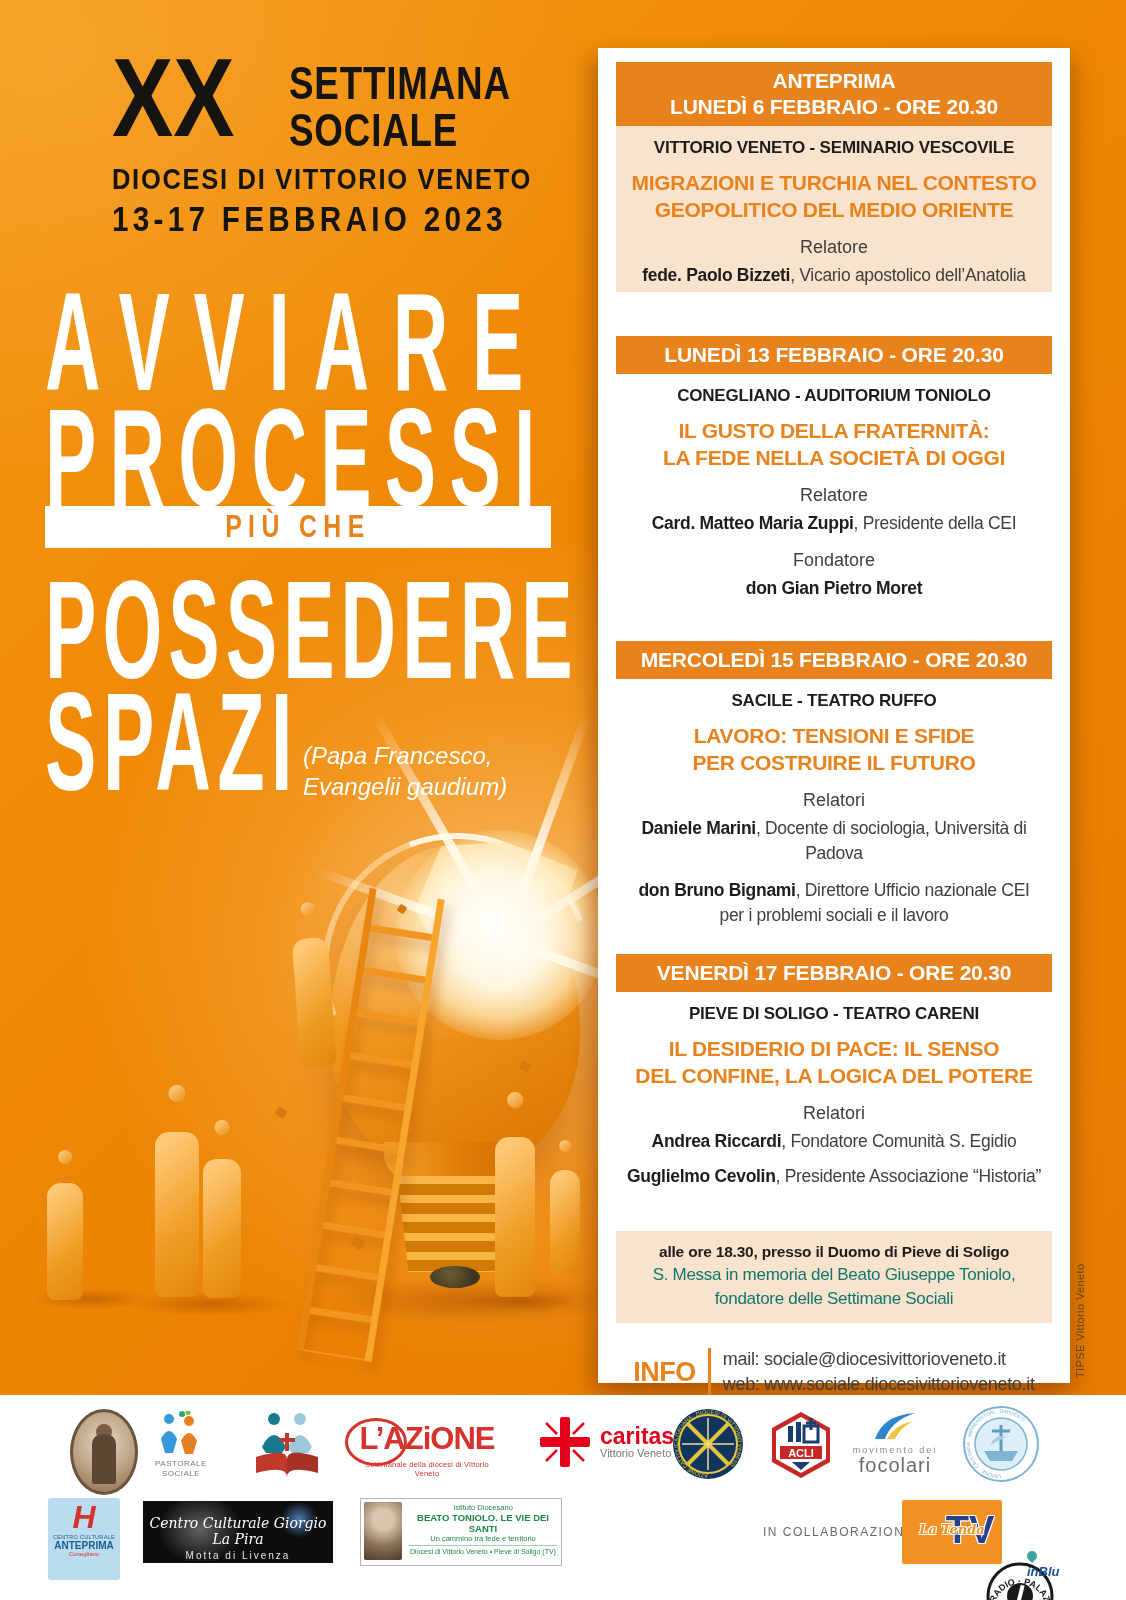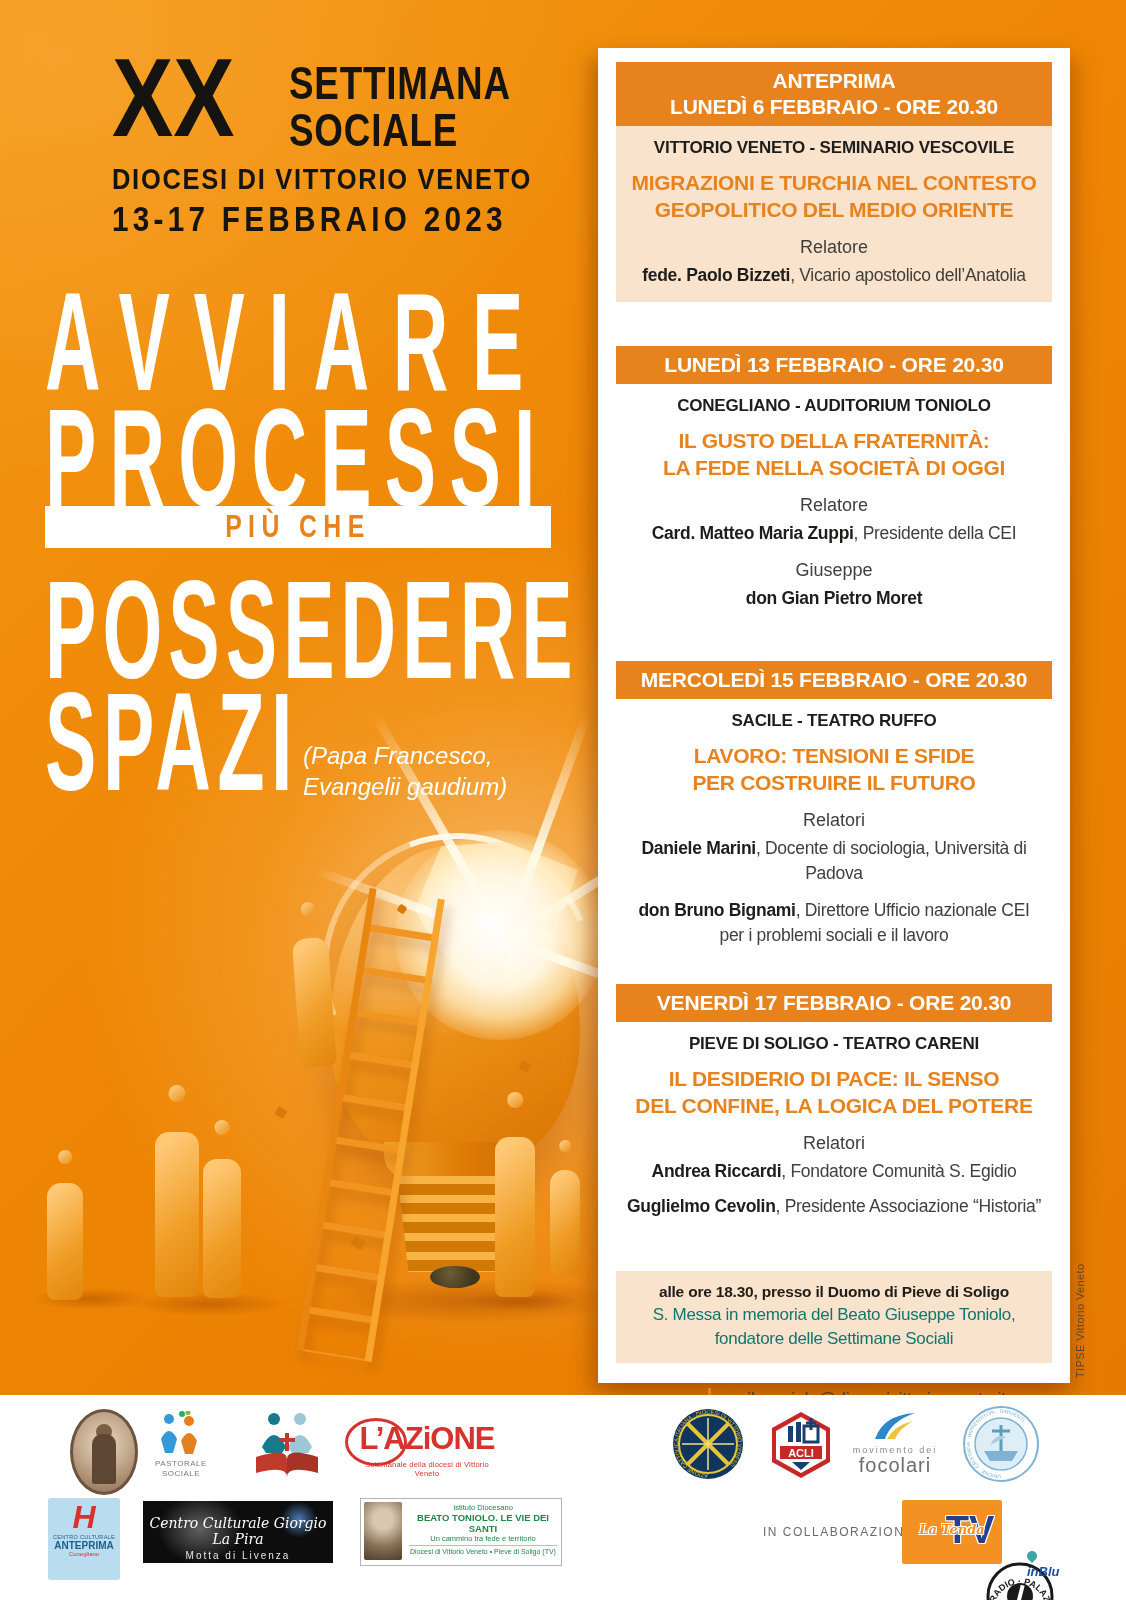--- a/index.html
+++ b/index.html
@@ -60,21 +60,21 @@
   .band{position:absolute;left:45px;width:506px;height:42px;background:#fff;display:flex;
        align-items:center;justify-content:center;}
   .band span{color:#e8821c;font-weight:bold;font-size:31px;letter-spacing:8px;transform:scaleX(.8);}
   .quote{position:absolute;left:303px;color:#fff;font-style:italic;font-size:24px;line-height:31px;}
 
   
   .panel{position:absolute;left:598px;top:48px;width:472px;height:1335px;background:#fff;
        box-shadow:-9px 10px 18px rgba(120,45,0,.35),9px 10px 18px rgba(120,45,0,.25);}
   .evt-head{margin:0 18px;background:#e8821c;color:#fff;font-weight:bold;font-size:21px;
        line-height:26px;text-align:center;padding:6px 4px;letter-spacing:-.2px;}
-  .evt-body{margin:0 18px;text-align:center;padding:12px 10px 14px;}
+  .evt-body{margin:0 18px;text-align:center;padding:12px 10px 4px;}
   .peach{background:#fae3cd;}
   .venue{margin:0;color:#1d1d1b;font-weight:bold;font-size:17px;letter-spacing:-.2px;}
   .etitle{margin:11px 0 0;color:#e8821c;font-weight:bold;font-size:21px;line-height:27px;letter-spacing:-.3px;}
   .role{margin:14px 0 0;color:#3f3f3e;font-size:18px;}
   .speaker{margin:5px 0 0;font-size:17.5px;line-height:25px;letter-spacing:-.3px;color:#3f3f3e;}
   .speaker b{color:#1d1d1b;}
   .massbox{margin:38px 18px 0;background:#fae3cd;text-align:center;padding:12px 8px;}
   .mass1{margin:0;color:#1d1d1b;font-weight:bold;font-size:15.5px;letter-spacing:-.2px;}
   .mass2{margin:2px 0 0;color:#0f766e;font-size:17px;line-height:24px;letter-spacing:-.3px;}
   .inforow{margin:24px 18px 0;display:flex;align-items:center;justify-content:center;gap:12px;}
@@ -223,21 +223,21 @@
     </div>
 
     <div class="evt-head" style="margin-top:44px;">
       <div>LUNEDÌ 13 FEBBRAIO - ORE 20.30</div>
     </div>
     <div class="evt-body">
       <p class="venue">CONEGLIANO - AUDITORIUM TONIOLO</p>
       <p class="etitle"><span>IL GUSTO DELLA FRATERNITÀ:</span><br><span>LA FEDE NELLA SOCIETÀ DI OGGI</span></p>
       <p class="role">Relatore</p>
       <p class="speaker"><b>Card. Matteo Maria Zuppi</b><span>, Presidente della CEI</span></p>
-      <p class="role">Giuseppe</p>
+      <p class="role">Fondatore</p>
       <p class="speaker"><b>don Gian Pietro Moret</b></p>
     </div>
 
     <div class="evt-head" style="margin-top:36px;">
       <div>MERCOLEDÌ 15 FEBBRAIO - ORE 20.30</div>
     </div>
     <div class="evt-body">
       <p class="venue">SACILE - TEATRO RUFFO</p>
       <p class="etitle"><span>LAVORO: TENSIONI E SFIDE</span><br><span>PER COSTRUIRE IL FUTURO</span></p>
       <p class="role">Relatori</p>
@@ -306,20 +306,38 @@
         <path d="M8 50 Q39 40 39 52 L39 70 Q39 58 8 66 Z" fill="#c0392b"></path>
         <path d="M70 50 Q39 40 39 52 L39 70 Q39 58 70 66 Z" fill="#a93226"></path>
       </svg>
     </div>
 
     <div class="lg" style="left:352px;top:26px;width:150px;text-align:center;">
       <div class="lazname"><span class="lazoval"></span><span>L’AZiONE</span></div>
       <div class="lazsub">Settimanale della diocesi di Vittorio Veneto</div>
     </div>
 
+    <div class="lg" style="left:536px;top:18px;display:flex;align-items:center;gap:6px;">
+      <svg width="58" height="58" viewBox="0 0 58 58">
+        <g fill="#e2001a">
+          <rect x="24" y="4" width="10" height="50" rx="2"></rect>
+          <rect x="4" y="24" width="50" height="10" rx="2"></rect>
+        </g>
+        <g stroke="#e2001a" stroke-width="2.5">
+          <line x1="10" y1="10" x2="21" y2="21"></line>
+            <line x1="48" y1="10" x2="37" y2="21"></line>
+          <line x1="10" y1="48" x2="21" y2="37"></line>
+            <line x1="48" y1="48" x2="37" y2="37"></line>
+        </g>
+      </svg>
+      <div>
+        <div class="carname">caritas</div>
+        <div class="carsub">Vittorio Veneto</div>
+      </div>
+    </div>
 
     <div class="lg" style="left:672px;top:13px;">
       <svg width="72" height="72" viewBox="0 0 72 72">
         <circle cx="36" cy="36" r="35" fill="#10355f"></circle>
         <circle cx="36" cy="36" r="29" fill="none" stroke="#e7c53a" stroke-width="2"></circle>
         <g stroke="#e7c53a" stroke-width="4">
             <line x1="16" y1="16" x2="56" y2="56"></line>
             <line x1="56" y1="16" x2="16" y2="56"></line>
           </g>
         <g stroke="#f5e28a" stroke-width="1.5">

